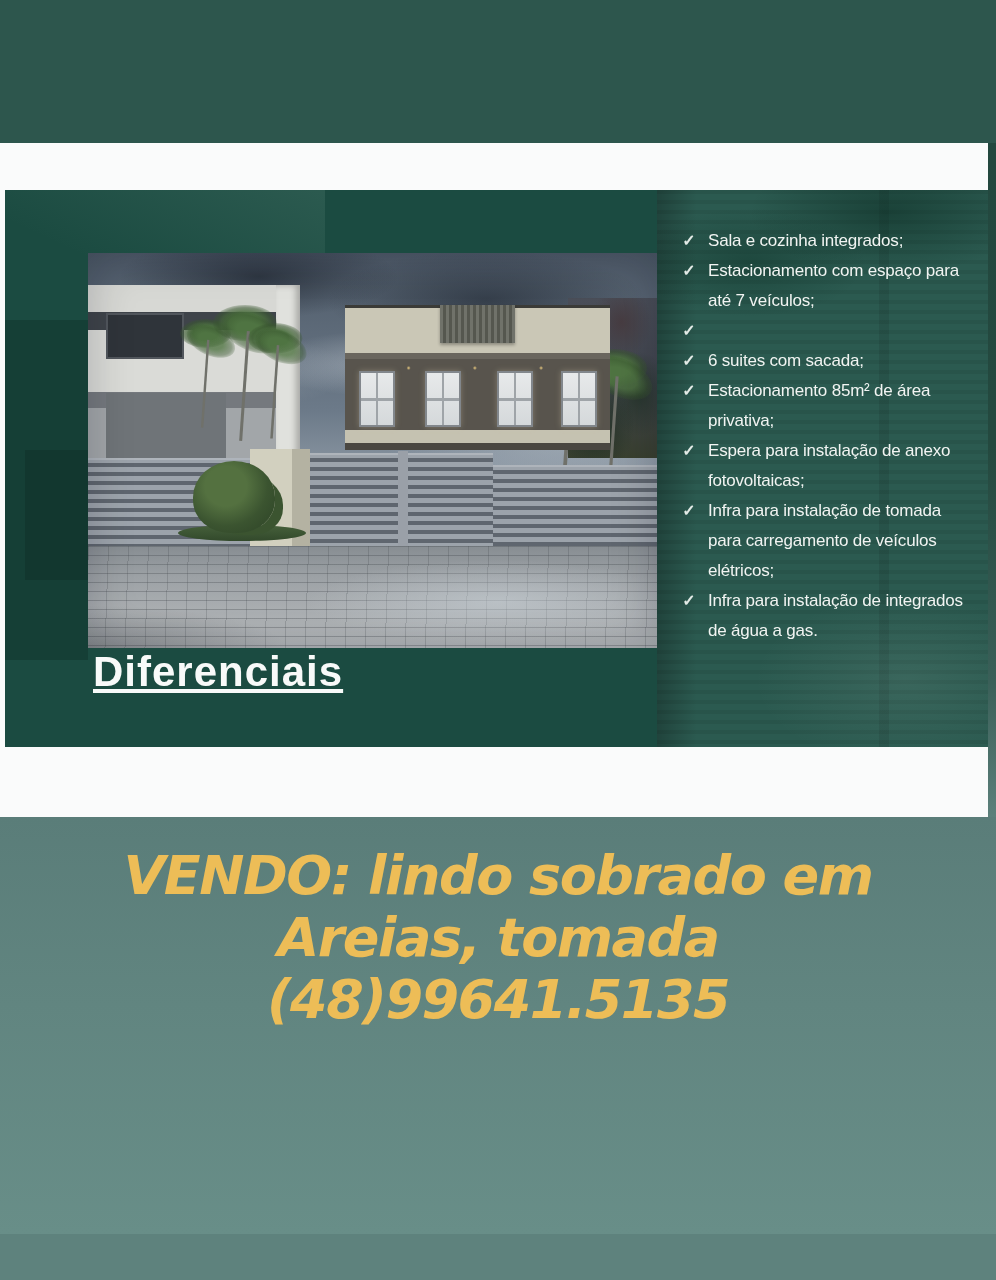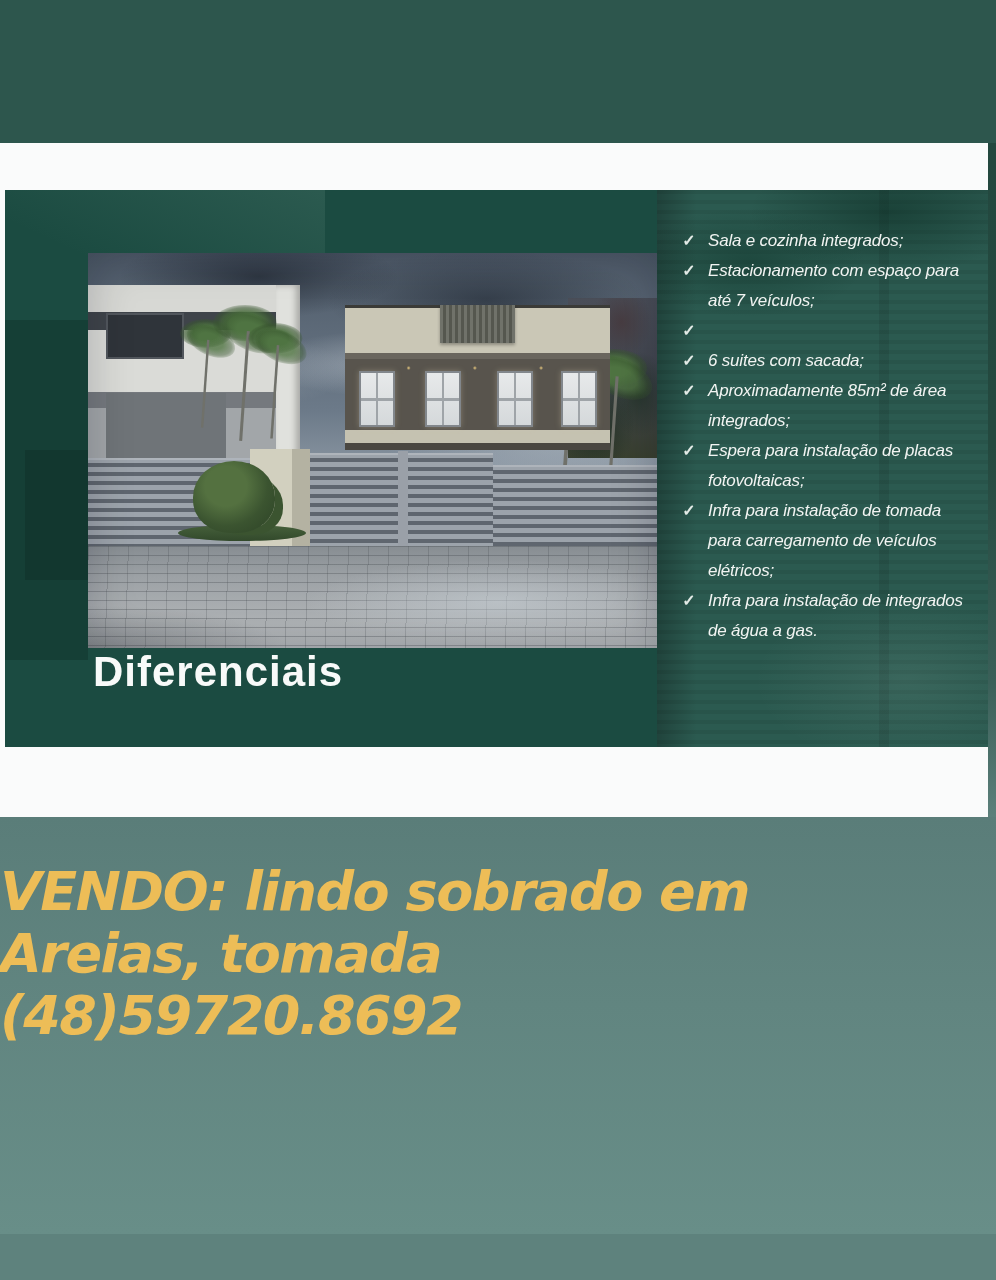--- a/index.html
+++ b/index.html
@@ -29,26 +29,26 @@
     background-color:#2B5A50;
     background-image:
       linear-gradient(90deg, rgba(0,0,0,.25), rgba(0,0,0,0) 12%),
       radial-gradient(ellipse 60% 16% at 70% 4%,  rgba(10,42,33,.50), transparent 70%),
       radial-gradient(ellipse 50% 14% at 28% 13%, rgba(14,50,40,.45), transparent 70%),
       radial-gradient(ellipse 65% 22% at 75% 88%, rgba(190,212,202,.10), transparent 70%),
       linear-gradient(90deg, transparent 0 67%, rgba(0,0,0,.09) 67% 70%, transparent 70%),
       repeating-linear-gradient(180deg, rgba(0,0,0,.07) 0 4px, transparent 4px 10px); }
 
   .slide-title { position:absolute; left:88px; top:458px; font-weight:bold; font-size:42px;
-                 letter-spacing:1px; color:#F8FAF9; }
+                 letter-spacing:1px; color:#F8FAF9;text-decoration:underline; }
 
   .checklist { position:absolute; left:675px; top:36px; width:300px; list-style:none; }
   .check-item { display:flex; gap:10px; }
   .check { width:18px; flex:0 0 18px; color:#E2EAE6; font-size:16px; font-weight:bold; line-height:30px; text-align:center; }
-  .check-text { width:268px; color:#F1F4F2; font-size:17px; line-height:30px; letter-spacing:-0.2px;font-style:italic; }
+  .check-text { width:268px; color:#F1F4F2; font-size:17px; line-height:30px; letter-spacing:-0.2px; }
 
   
   .photo { position:absolute; left:83px; top:63px; width:569px; height:395px; overflow:hidden; background:#6B7888; }
   .photo > div { position:absolute; }
 
   .sky { inset:0;
     background:
       radial-gradient(ellipse 40% 18% at 70% 12%, rgba(25,32,42,.55), transparent 70%),
       radial-gradient(ellipse 35% 15% at 30% 6%,  rgba(22,28,38,.60), transparent 70%),
       radial-gradient(ellipse 30% 12% at 52% 28%, rgba(235,240,245,.35), transparent 70%),
@@ -121,21 +121,21 @@
 
   .grass { left:90px; top:272px; width:128px; height:16px; border-radius:50%;
     background:linear-gradient(180deg,#46603B,#32492B); }
   .shrub { left:105px; top:208px; width:82px; height:72px; border-radius:50% 50% 45% 45%;
     background:radial-gradient(ellipse at 40% 35%, #547140 0 30%, #3B5430 60%, #2C4226 100%);
     box-shadow:14px 8px 0 -6px #3B5430; }
 
   .vignette { inset:0; box-shadow:inset 0 0 46px rgba(5,10,25,.22); }
 
   
-  .bg-bottom { height:417px; padding-top:44px; 
+  .bg-bottom { height:417px; padding-top:28px; text-align:center;
     background:linear-gradient(180deg,#5A7D79 0%,#618580 45%,#688E88 100%); }
   .caption-line { font-family:"DejaVu Sans", sans-serif; font-weight:bold; font-style:italic;
     font-size:54px; line-height:62px; letter-spacing:-1.5px; color:#EDBD57; }
 </style>
 </head>
 <body>
 
 <div class="page">
 
   <div class="bg-top"></div>
@@ -225,26 +225,26 @@
               <span class="check">✓</span>
             </li>
 
             <li class="check-item">
               <span class="check">✓</span>
               <span class="check-text">6 suites com sacada;</span>
             </li>
 
             <li class="check-item">
               <span class="check">✓</span>
-              <span class="check-text">Aproximadamente 85m² de área integrados;</span>
-            </li>
-
-            <li class="check-item">
-              <span class="check">✓</span>
-              <span class="check-text">Espera para instalação de placas fotovoltaicas;</span>
+              <span class="check-text">Estacionamento 85m² de área privativa;</span>
+            </li>
+
+            <li class="check-item">
+              <span class="check">✓</span>
+              <span class="check-text">Espera para instalação de anexo fotovoltaicas;</span>
             </li>
 
             <li class="check-item">
               <span class="check">✓</span>
               <span class="check-text">Infra para instalação de tomada para carregamento de veículos elétricos;</span>
             </li>
 
             <li class="check-item">
               <span class="check">✓</span>
               <span class="check-text">Infra para instalação de integrados de água a gas.</span>
@@ -253,17 +253,17 @@
 
       </div>
     </div>
     <div class="sliver"></div>
   </div>
 
   <div class="bg-bottom">
     <div>
       <div class="caption-line">VENDO: lindo sobrado em</div>
       <div class="caption-line">Areias, tomada</div>
-      <div class="caption-line">(48)59720.8692</div>
+      <div class="caption-line">(48)99641.5135</div>
     </div>
   </div>
 
 </div>
 
 </body></html>

